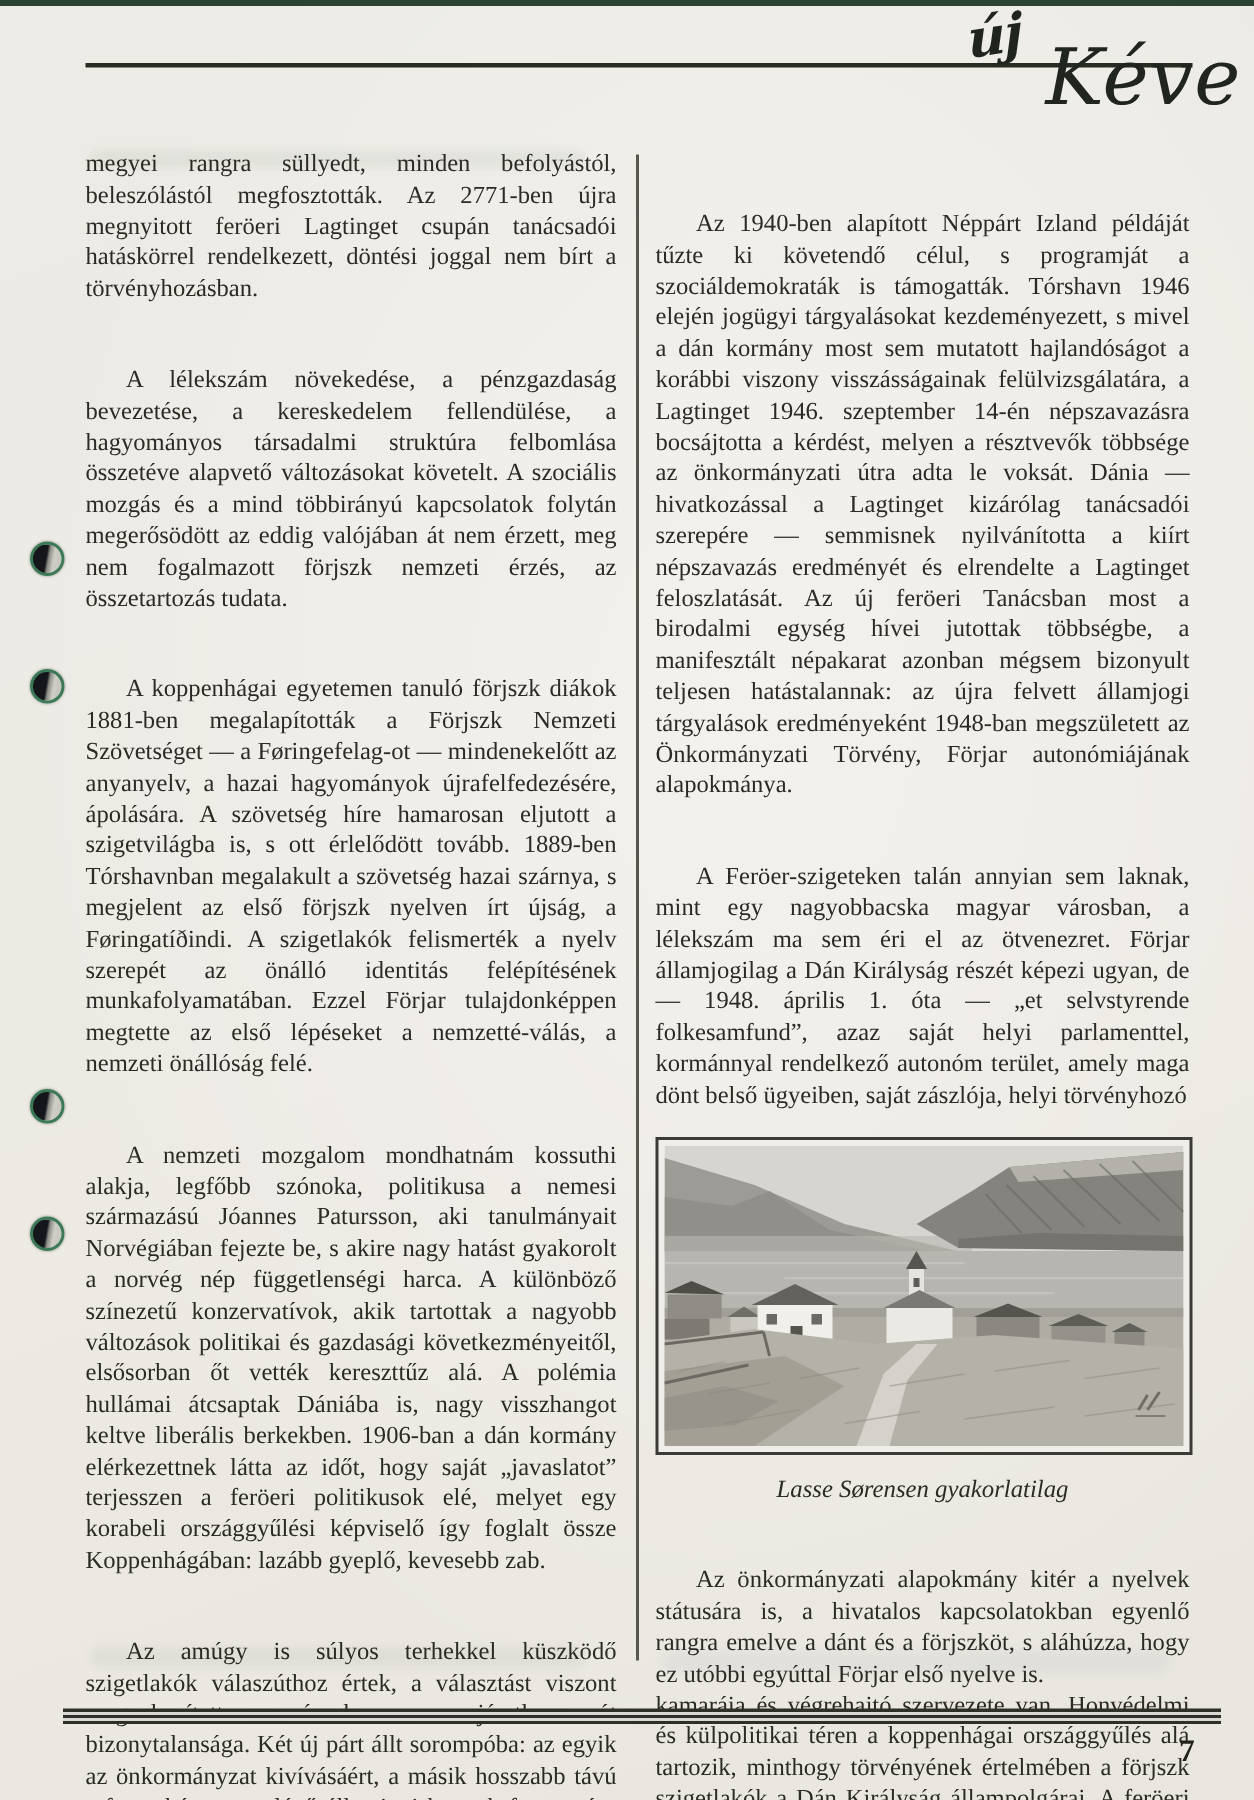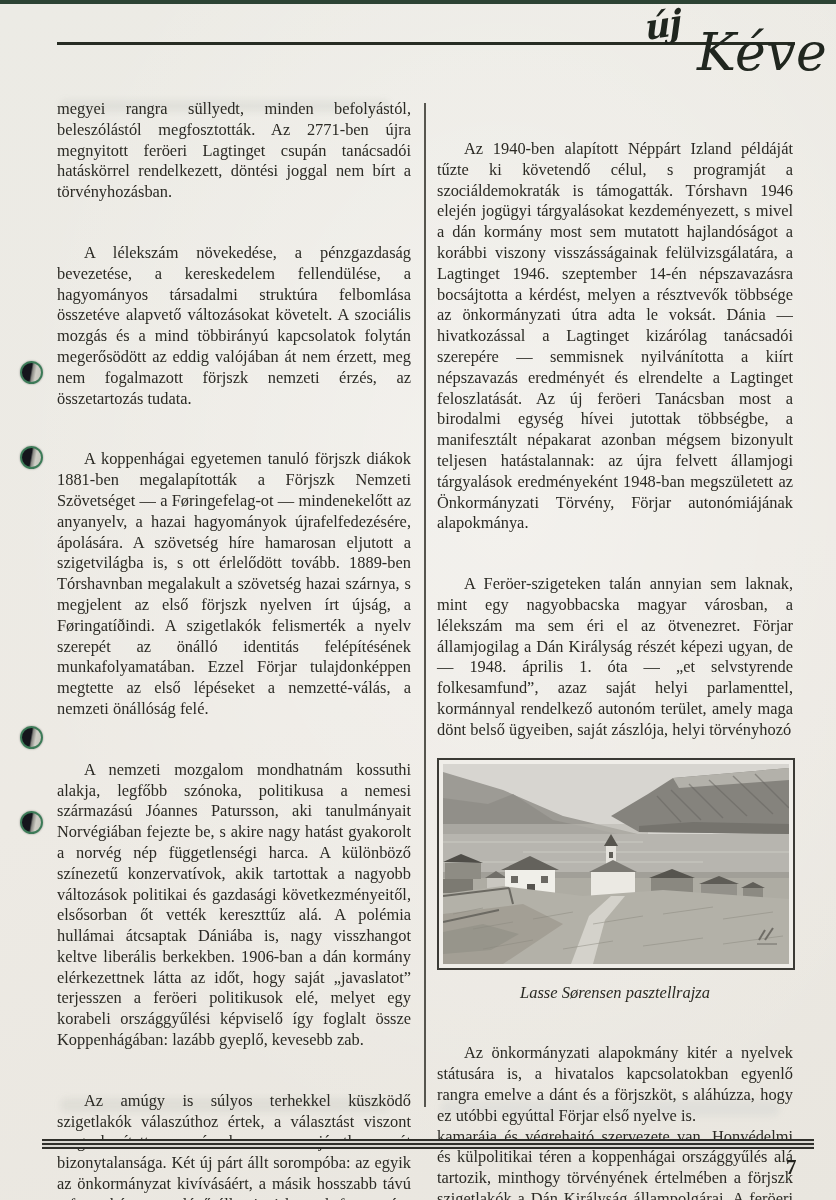--- a/index.html
+++ b/index.html
@@ -205,21 +205,21 @@
             <line x1="280" y1="180" x2="340" y2="172"></line>
           </g>
 
           <g stroke="#6f6d66" stroke-width="2" fill="none">
             <path d="M316,176 l6,-10"></path>
             <path d="M322,176 l8,-12"></path>
             <line x1="314" y1="180" x2="334" y2="180" stroke-width="1"></line>
           </g>
         </svg>
       </div>
-      <figcaption class="caption">Lasse Sørensen pasztellrajza</figcaption>
+      <figcaption class="caption">Lasse Sørensen gyakorlatilag</figcaption>
     </figure>
 
     <div>
         <p class="para indent">Az önkormányzati alapokmány kitér a nyelvek státusára is, a hivatalos kapcsolatokban egyenlő rangra emelve a dánt és a förjszköt, s aláhúzza, hogy ez utóbbi egyúttal Förjar első nyelve is.</p>
         <p class="para">kamarája és végrehajtó szervezete van. Honvédelmi és külpolitikai téren a koppenhágai országgyűlés alá tartozik, minthogy törvényének értelmében a förjszk szigetlakók a Dán Királyság állampolgárai. A feröeri—dán közügyek adminisztrációját kétoldalú jogbizottság látja el.</p>
         <p class="para indent">Fontos kitétel ez, hiszen — noha valamennyien igen jól tudnak dánul és sokan norvégül, izlandiul is — a szigetvilág lakóssága tulajdonképpen egynyelvű. A förjszk nem csupán a magánéletben, de a társadalmi élet minden területén egyaránt használatos.</p>
       </div>
   </section>
 
   <footer>

